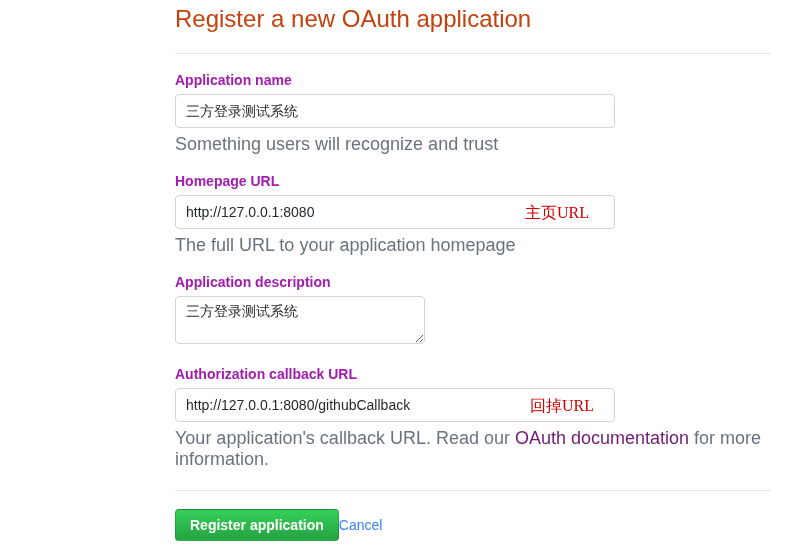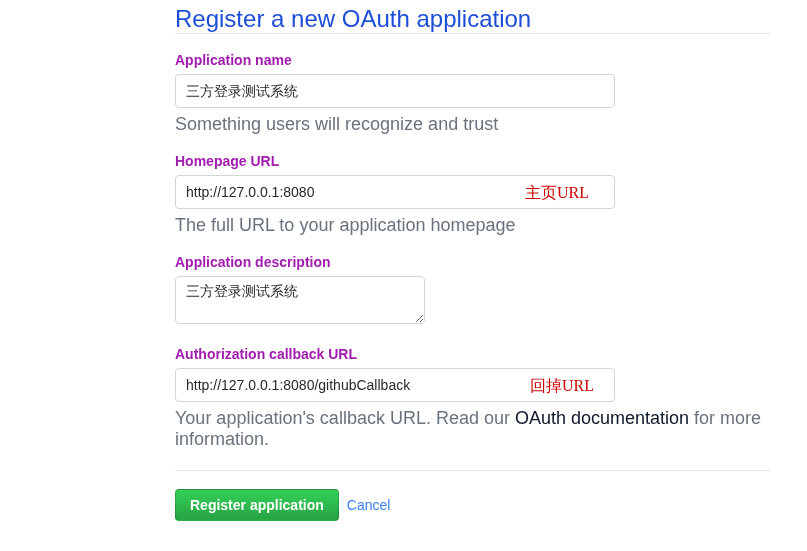--- a/index.html
+++ b/index.html
@@ -10,22 +10,22 @@
       width: 807px;
       height: 551px;
     }
     .container {
       padding: 5px 20px 20px 175px;
       max-width: 790px;
     }
     h1.page-title {
       font-size: 24px;
       font-weight: 400;
-      color: #1d4ed8;
-      padding-bottom: 0;
+      color: #c2410c;
+      padding-bottom: 20px;
       border-bottom: 1px solid #e1e4e8;
       margin-bottom: 18px;
     }
     .form-group {
       margin-bottom: 18px;
       position: relative;
     }
     .form-label {
       display: block;
       font-size: 14px;
@@ -57,38 +57,38 @@
       outline: none;
       resize: both;
       font-family: inherit;
     }
     .form-help {
       font-size: 18px;
       color: #6a737d;
       margin-top: 6px;
     }
     .form-help a {
-      color: #0f172a;
+      color: #701a75;
       text-decoration: none;
     }
     .annotation {
       position: absolute;
       font-family: "SimSun", serif;
       color: #d00000;
       font-size: 16px;
       pointer-events: none;
     }
     .annotation-homepage { top: 30px; left: 350px; text-align: center; }
     .annotation-callback { top: 30px; left: 355px; }
     .divider {
       border: none;
       border-top: 1px solid #e1e4e8;
       margin: 20px 0 18px 0;
     }
-    .actions { display: flex; align-items: center; gap: 8px; }
+    .actions { display: flex; align-items: center; gap: 0; }
     .btn-primary {
       background: linear-gradient(-180deg, #34d058, #28a745 90%);
       color: #fff;
       border: 1px solid rgba(27,31,35,0.2);
       border-radius: 4px;
       padding: 7px 14px;
       font-size: 14px;
       font-weight: 600;
       cursor: pointer;
       font-family: inherit;

